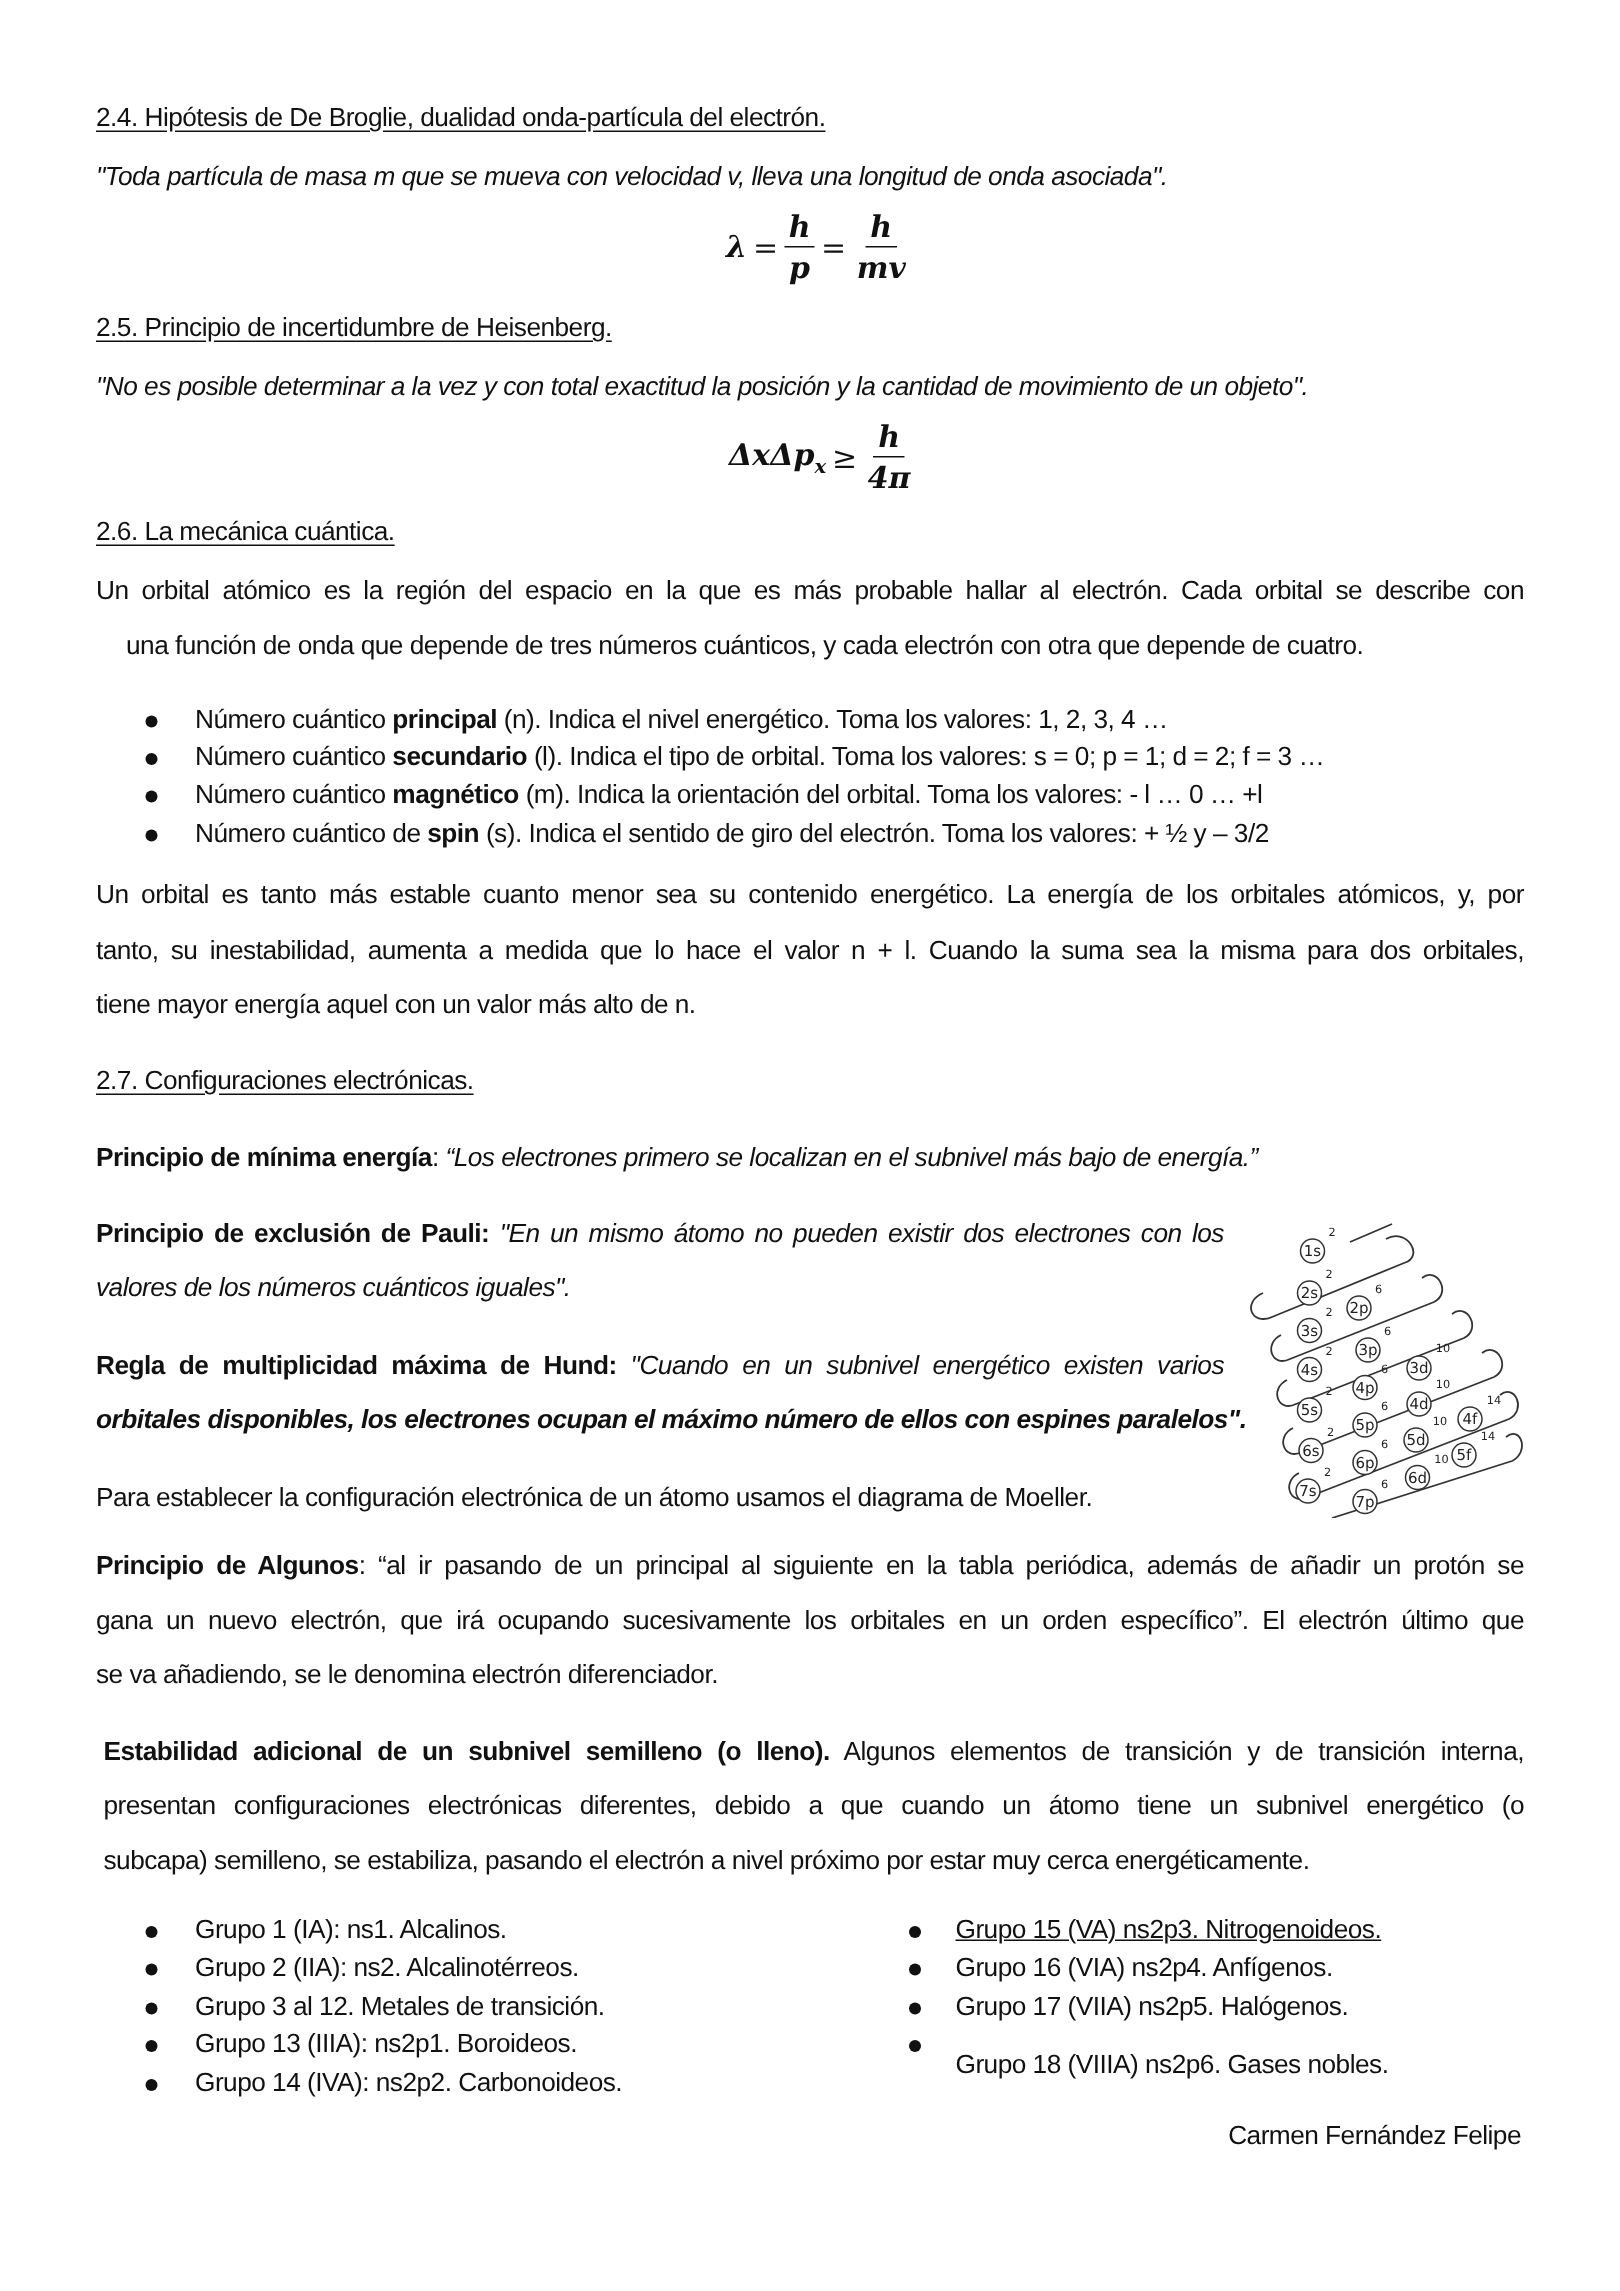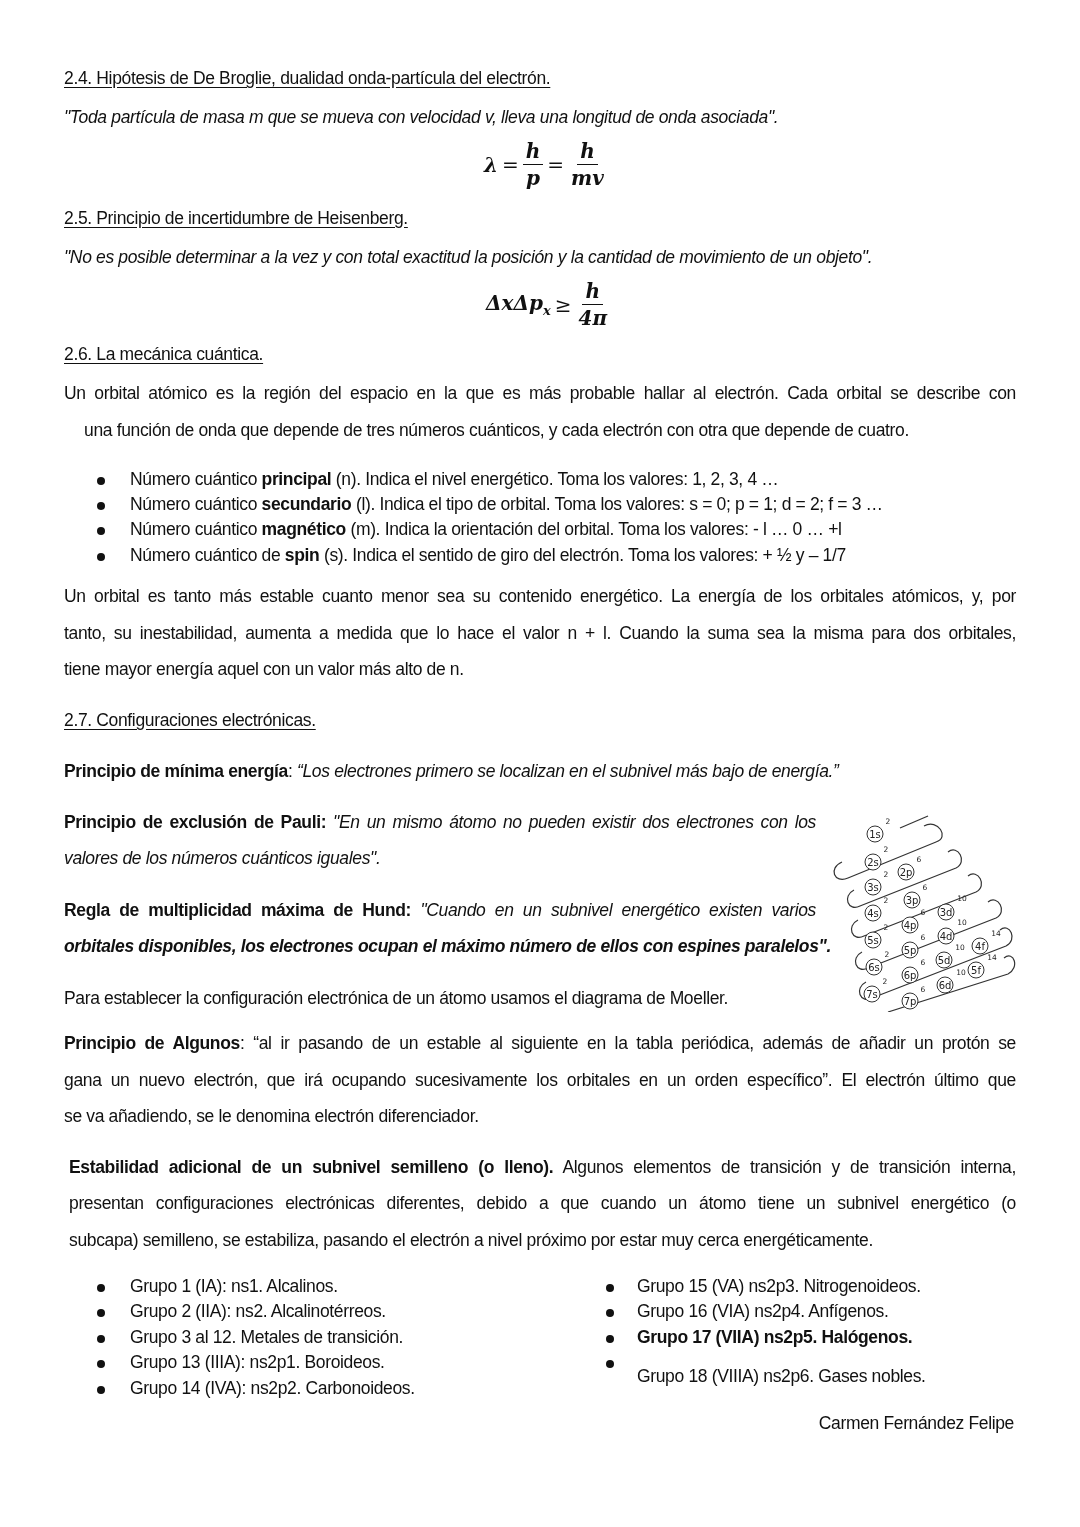--- a/index.html
+++ b/index.html
@@ -48,21 +48,21 @@
 <div class="abs txt line lastline" style="top:420px;margin-left:20px;">una función de onda que depende de tres números cuánticos, y cada electrón con otra que depende de cuatro.</div>
 
 <div>
   <div class="bullet" style="top:477px;"></div>
   <div class="abs txt" style="left:130px; top:469px;"><span>Número cuántico </span><b>principal</b><span> (n). Indica el nivel energético. Toma los valores: 1, 2, 3, 4 …</span></div>
   <div class="bullet" style="top:502px;"></div>
   <div class="abs txt" style="left:130px; top:494px;"><span>Número cuántico </span><b>secundario</b><span> (l). Indica el tipo de orbital. Toma los valores: s = 0; p = 1; d = 2; f = 3 …</span></div>
   <div class="bullet" style="top:527px;"></div>
   <div class="abs txt" style="left:130px; top:519px;"><span>Número cuántico </span><b>magnético</b><span> (m). Indica la orientación del orbital. Toma los valores: - l … 0 … +l</span></div>
   <div class="bullet" style="top:553px;"></div>
-  <div class="abs txt" style="left:130px; top:545px;"><span>Número cuántico de </span><b>spin</b><span> (s). Indica el sentido de giro del electrón. Toma los valores: + ½ y – 1/7</span></div>
+  <div class="abs txt" style="left:130px; top:545px;"><span>Número cuántico de </span><b>spin</b><span> (s). Indica el sentido de giro del electrón. Toma los valores: + ½ y – 3/2</span></div>
 </div>
 
 <div class="abs txt line" style="top:586px;">Un orbital es tanto más estable cuanto menor sea su contenido energético. La energía de los orbitales atómicos, y, por</div>
 <div class="abs txt line" style="top:623px;">tanto, su inestabilidad, aumenta a medida que lo hace el valor n + l. Cuando la suma sea la misma para dos orbitales,</div>
 <div class="abs txt line lastline" style="top:659px;">tiene mayor energía aquel con un valor más alto de n.</div>
 
 <div class="abs txt heading" style="left:64px; top:710px;">2.7. Configuraciones electrónicas.</div>
 
 <div class="abs txt" style="left:64px; top:761px;"><b>Principio de mínima energía</b><span>: </span><i>“Los electrones primero se localizan en el subnivel más bajo de energía.”</i></div>
 
@@ -177,21 +177,21 @@
         <text x="57" y="172" font-size="7.5">2</text>
       </g>
     <g>
         <circle cx="82" cy="189" r="8" fill="#fff" stroke="#333"></circle>
         <text x="82" y="192.5">7p</text>
         <text x="95" y="180" font-size="7.5">6</text>
       </g>
   </g>
 </svg>
 
-<div class="abs txt line" style="top:1033px;"><b>Principio de Algunos</b><span>: “al ir pasando de un estable al siguiente en la tabla periódica, además de añadir un protón se</span></div>
+<div class="abs txt line" style="top:1033px;"><b>Principio de Algunos</b><span>: “al ir pasando de un principal al siguiente en la tabla periódica, además de añadir un protón se</span></div>
 <div class="abs txt line" style="top:1070px;">gana un nuevo electrón, que irá ocupando sucesivamente los orbitales en un orden específico”. El electrón último que</div>
 <div class="abs txt line lastline" style="top:1106px;">se va añadiendo, se le denomina electrón diferenciador.</div>
 
 <div class="abs txt" style="left:69px; width:947px; top:1157px; text-align:justify; text-align-last:justify;"><b>Estabilidad adicional de un subnivel semilleno (o lleno).</b><span> Algunos elementos de transición y de transición interna,</span></div>
 <div class="abs txt" style="left:69px; width:947px; top:1193px; text-align:justify; text-align-last:justify;">presentan configuraciones electrónicas diferentes, debido a que cuando un átomo tiene un subnivel energético (o</div>
 <div class="abs txt" style="left:69px; top:1230px;">subcapa) semilleno, se estabiliza, pasando el electrón a nivel próximo por estar muy cerca energéticamente.</div>
 
 <div>
   <div class="bullet" style="top:1284px;"></div>
   <div class="abs txt" style="left:130px; top:1276px;">Grupo 1 (IA): ns1. Alcalinos.</div>
@@ -199,22 +199,22 @@
   <div class="abs txt" style="left:130px; top:1301px;">Grupo 2 (IIA): ns2. Alcalinotérreos.</div>
   <div class="bullet" style="top:1335px;"></div>
   <div class="abs txt" style="left:130px; top:1327px;">Grupo 3 al 12. Metales de transición.</div>
   <div class="bullet" style="top:1360px;"></div>
   <div class="abs txt" style="left:130px; top:1352px;">Grupo 13 (IIIA): ns2p1. Boroideos.</div>
   <div class="bullet" style="top:1386px;"></div>
   <div class="abs txt" style="left:130px; top:1378px;">Grupo 14 (IVA): ns2p2. Carbonoideos.</div>
 </div>
 <div>
   <div class="bullet bullet2" style="top:1284px;"></div>
-  <div class="abs txt" style="left:637px; top:1276px;">Grupo 15 (VA) ns2p3. Nitrogenoideos.</div>
+  <div class="abs txt" style="left:637px; top:1276px;text-decoration:underline;">Grupo 15 (VA) ns2p3. Nitrogenoideos.</div>
   <div class="bullet bullet2" style="top:1309px;"></div>
   <div class="abs txt" style="left:637px; top:1301px;">Grupo 16 (VIA) ns2p4. Anfígenos.</div>
   <div class="bullet bullet2" style="top:1335px;"></div>
-  <div class="abs txt" style="left:637px; top:1327px;font-weight:bold;">Grupo 17 (VIIA) ns2p5. Halógenos.</div>
+  <div class="abs txt" style="left:637px; top:1327px;">Grupo 17 (VIIA) ns2p5. Halógenos.</div>
   <div class="bullet bullet2" style="top:1360px;"></div>
   <div class="abs txt" style="left:637px; top:1352px;margin-top:14px;">Grupo 18 (VIIIA) ns2p6. Gases nobles.</div>
 </div>
 
 <div class="abs txt" style="right:66px; top:1413px;">Carmen Fernández Felipe</div>
 
 </body></html>

